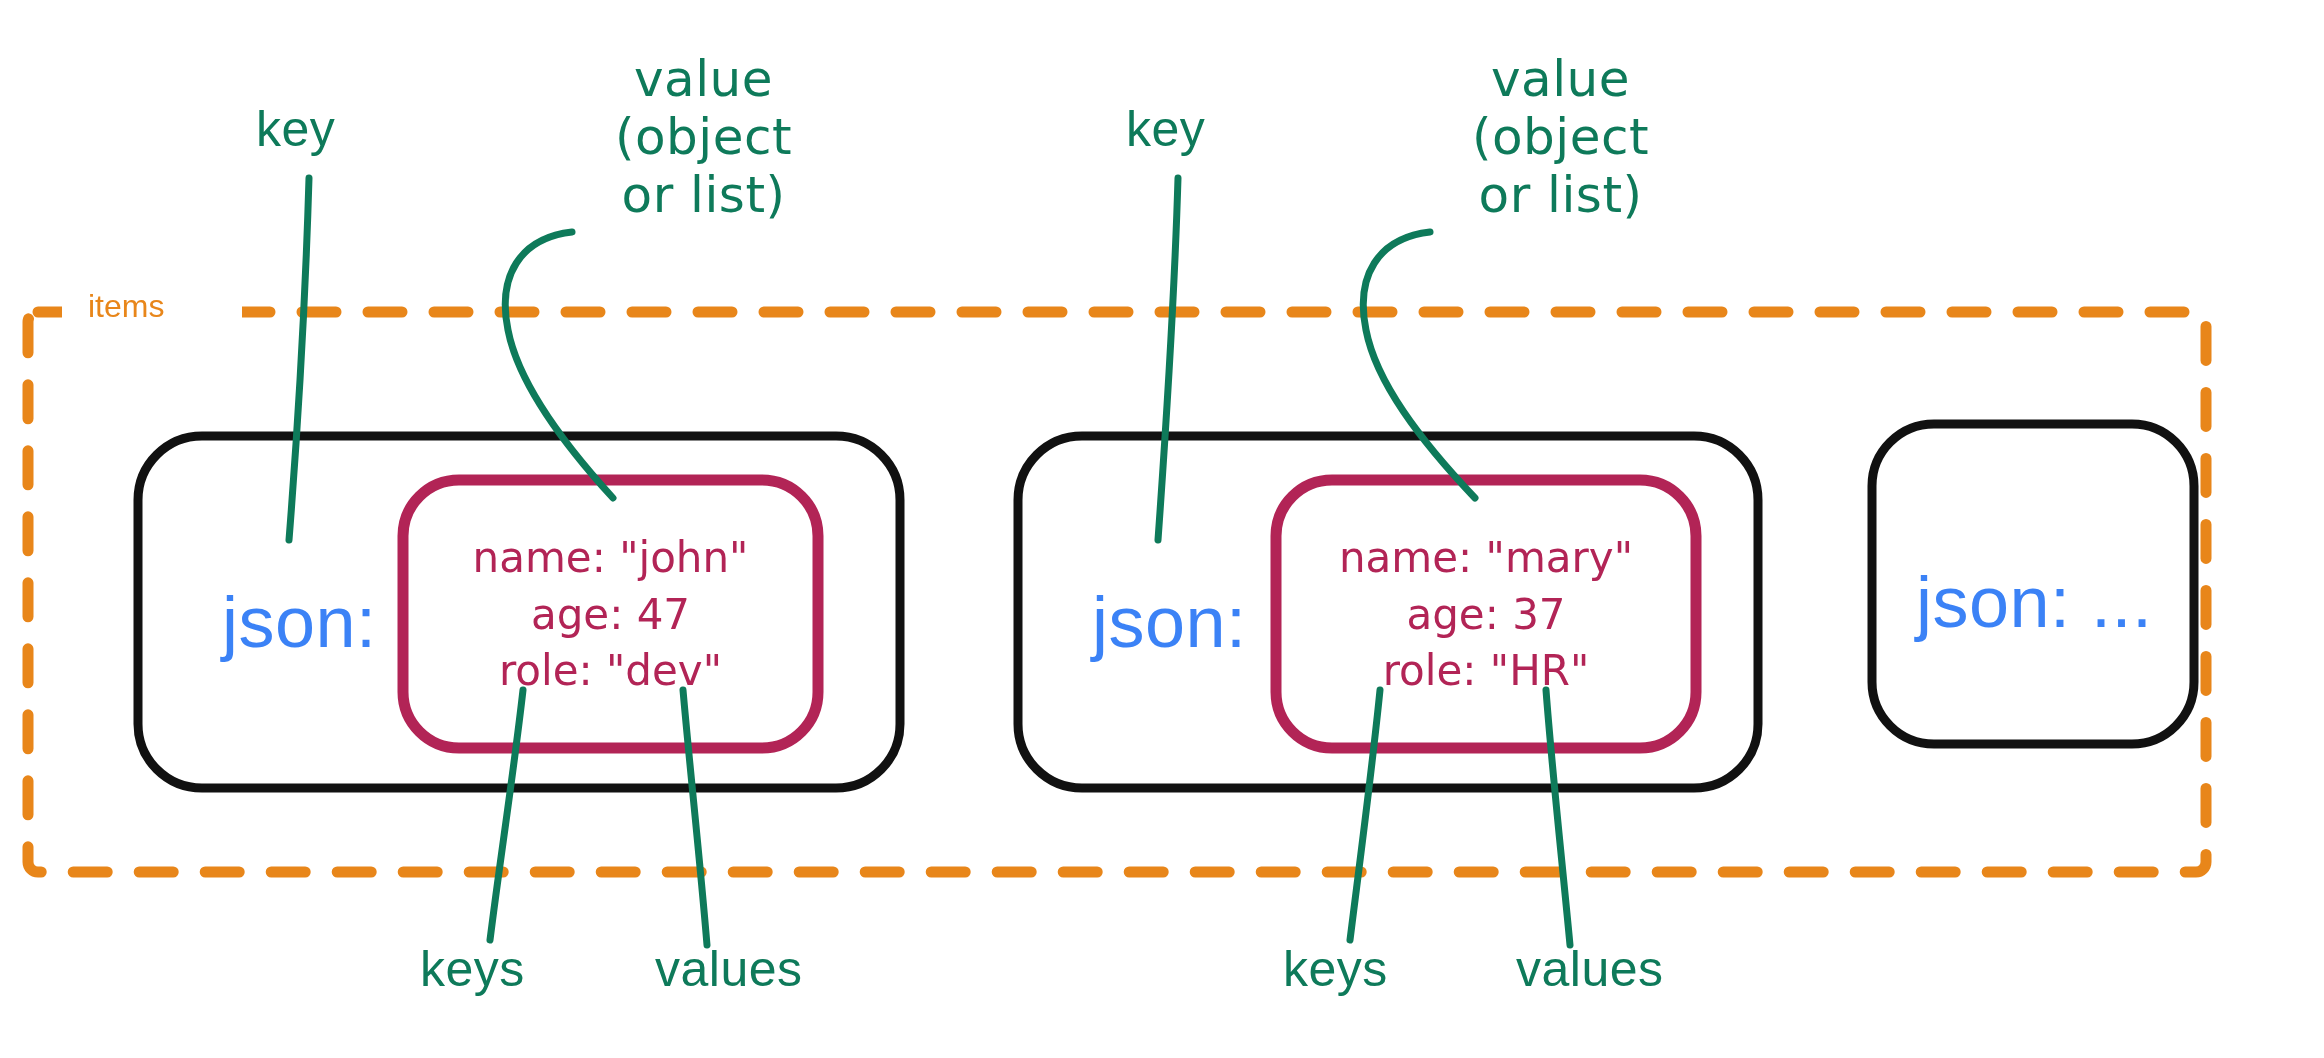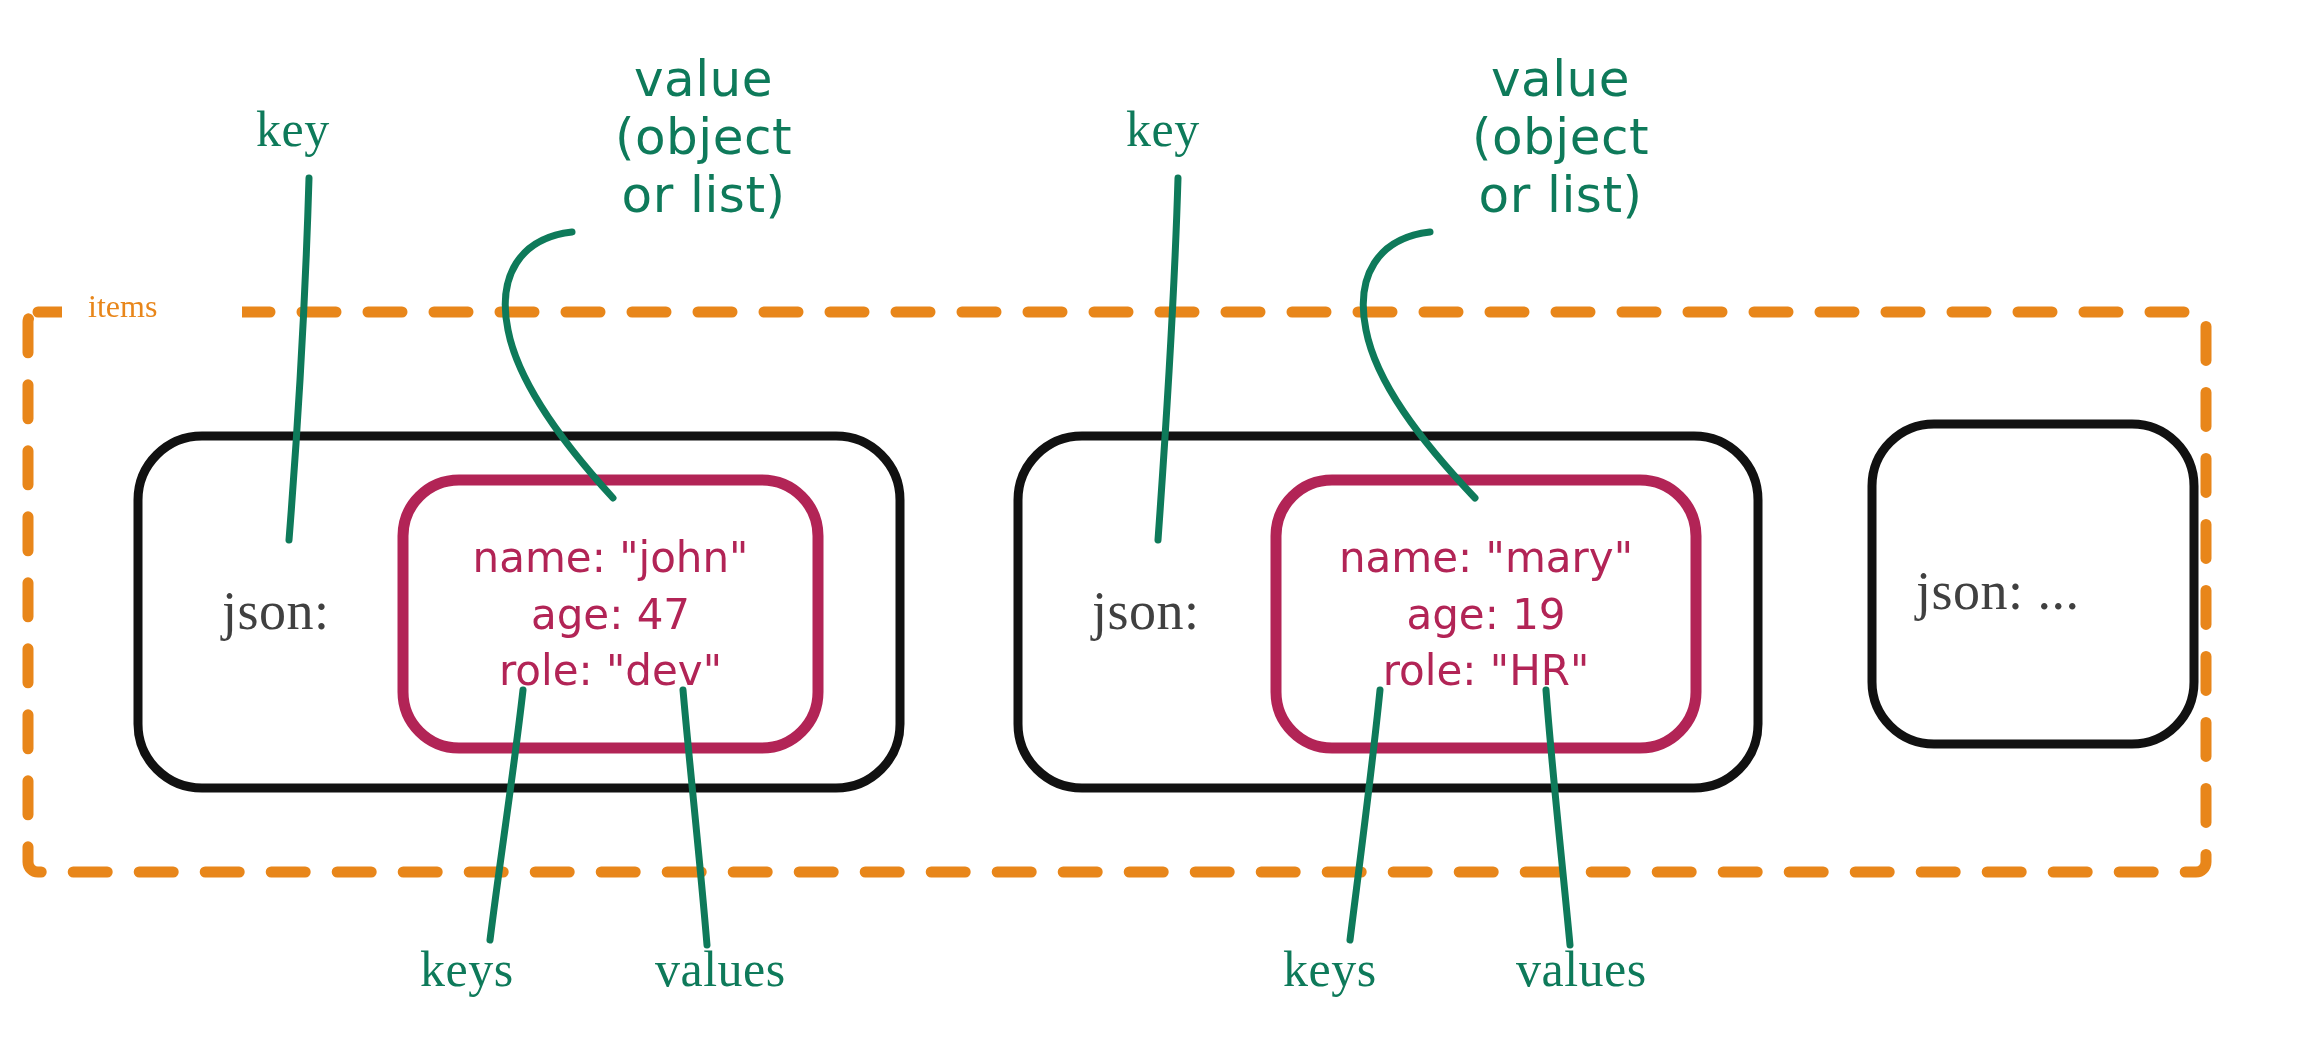--- a/index.html
+++ b/index.html
@@ -22,43 +22,43 @@
     left: 0;
     top: 0;
     width: 2324px;
     height: 1058px;
     overflow: visible;
   }
   .txt {
     position: absolute;
     white-space: pre;
     line-height: 1.18;
-    font-family: Liberation Serif, serif;
+    font-family: Liberation Sans, sans-serif;
   }
   .green {
     color: #0E7A5A;
     font-size: 50px;
     font-weight: 400;
     letter-spacing: 0.5px;
   }
   .green-multi {
     color: #0E7A5A;
     font-size: 50px;
     font-weight: 400;
     letter-spacing: 0.5px;
     text-align: center;
   }
   .orange-label {
     color: #E8861A;
     font-size: 32px;
     font-weight: 400;
   }
   .black-json {
-    color: #404040;
-    font-size: 54px;
+    color: #3b82f6;
+    font-size: 72px;
     font-weight: 400;
     letter-spacing: 0.5px;
   }
   .pink-block {
     position: absolute;
     color: #B22456;
     text-align: center;
     font-size: 42px;
     line-height: 1.35;
     font-family: "DejaVu Sans", sans-serif;
@@ -138,19 +138,19 @@
   <div class="pink-block" style="left:403px; top:530px; width:415px;">
     <div>name: "john"</div>
     <div>age: 47</div>
     <div>role: "dev"</div>
   </div>
 
   <div class="txt black-json" style="left:1092px; top:580px;">json:</div>
 
   <div class="pink-block" style="left:1276px; top:530px; width:420px;">
     <div>name: "mary"</div>
-    <div>age: 19</div>
+    <div>age: 37</div>
     <div>role: "HR"</div>
   </div>
 
   <div class="txt black-json" style="left:1916px; top:560px;text-align:right;">json: ...</div>
 
 </div>
 
 </body></html>

